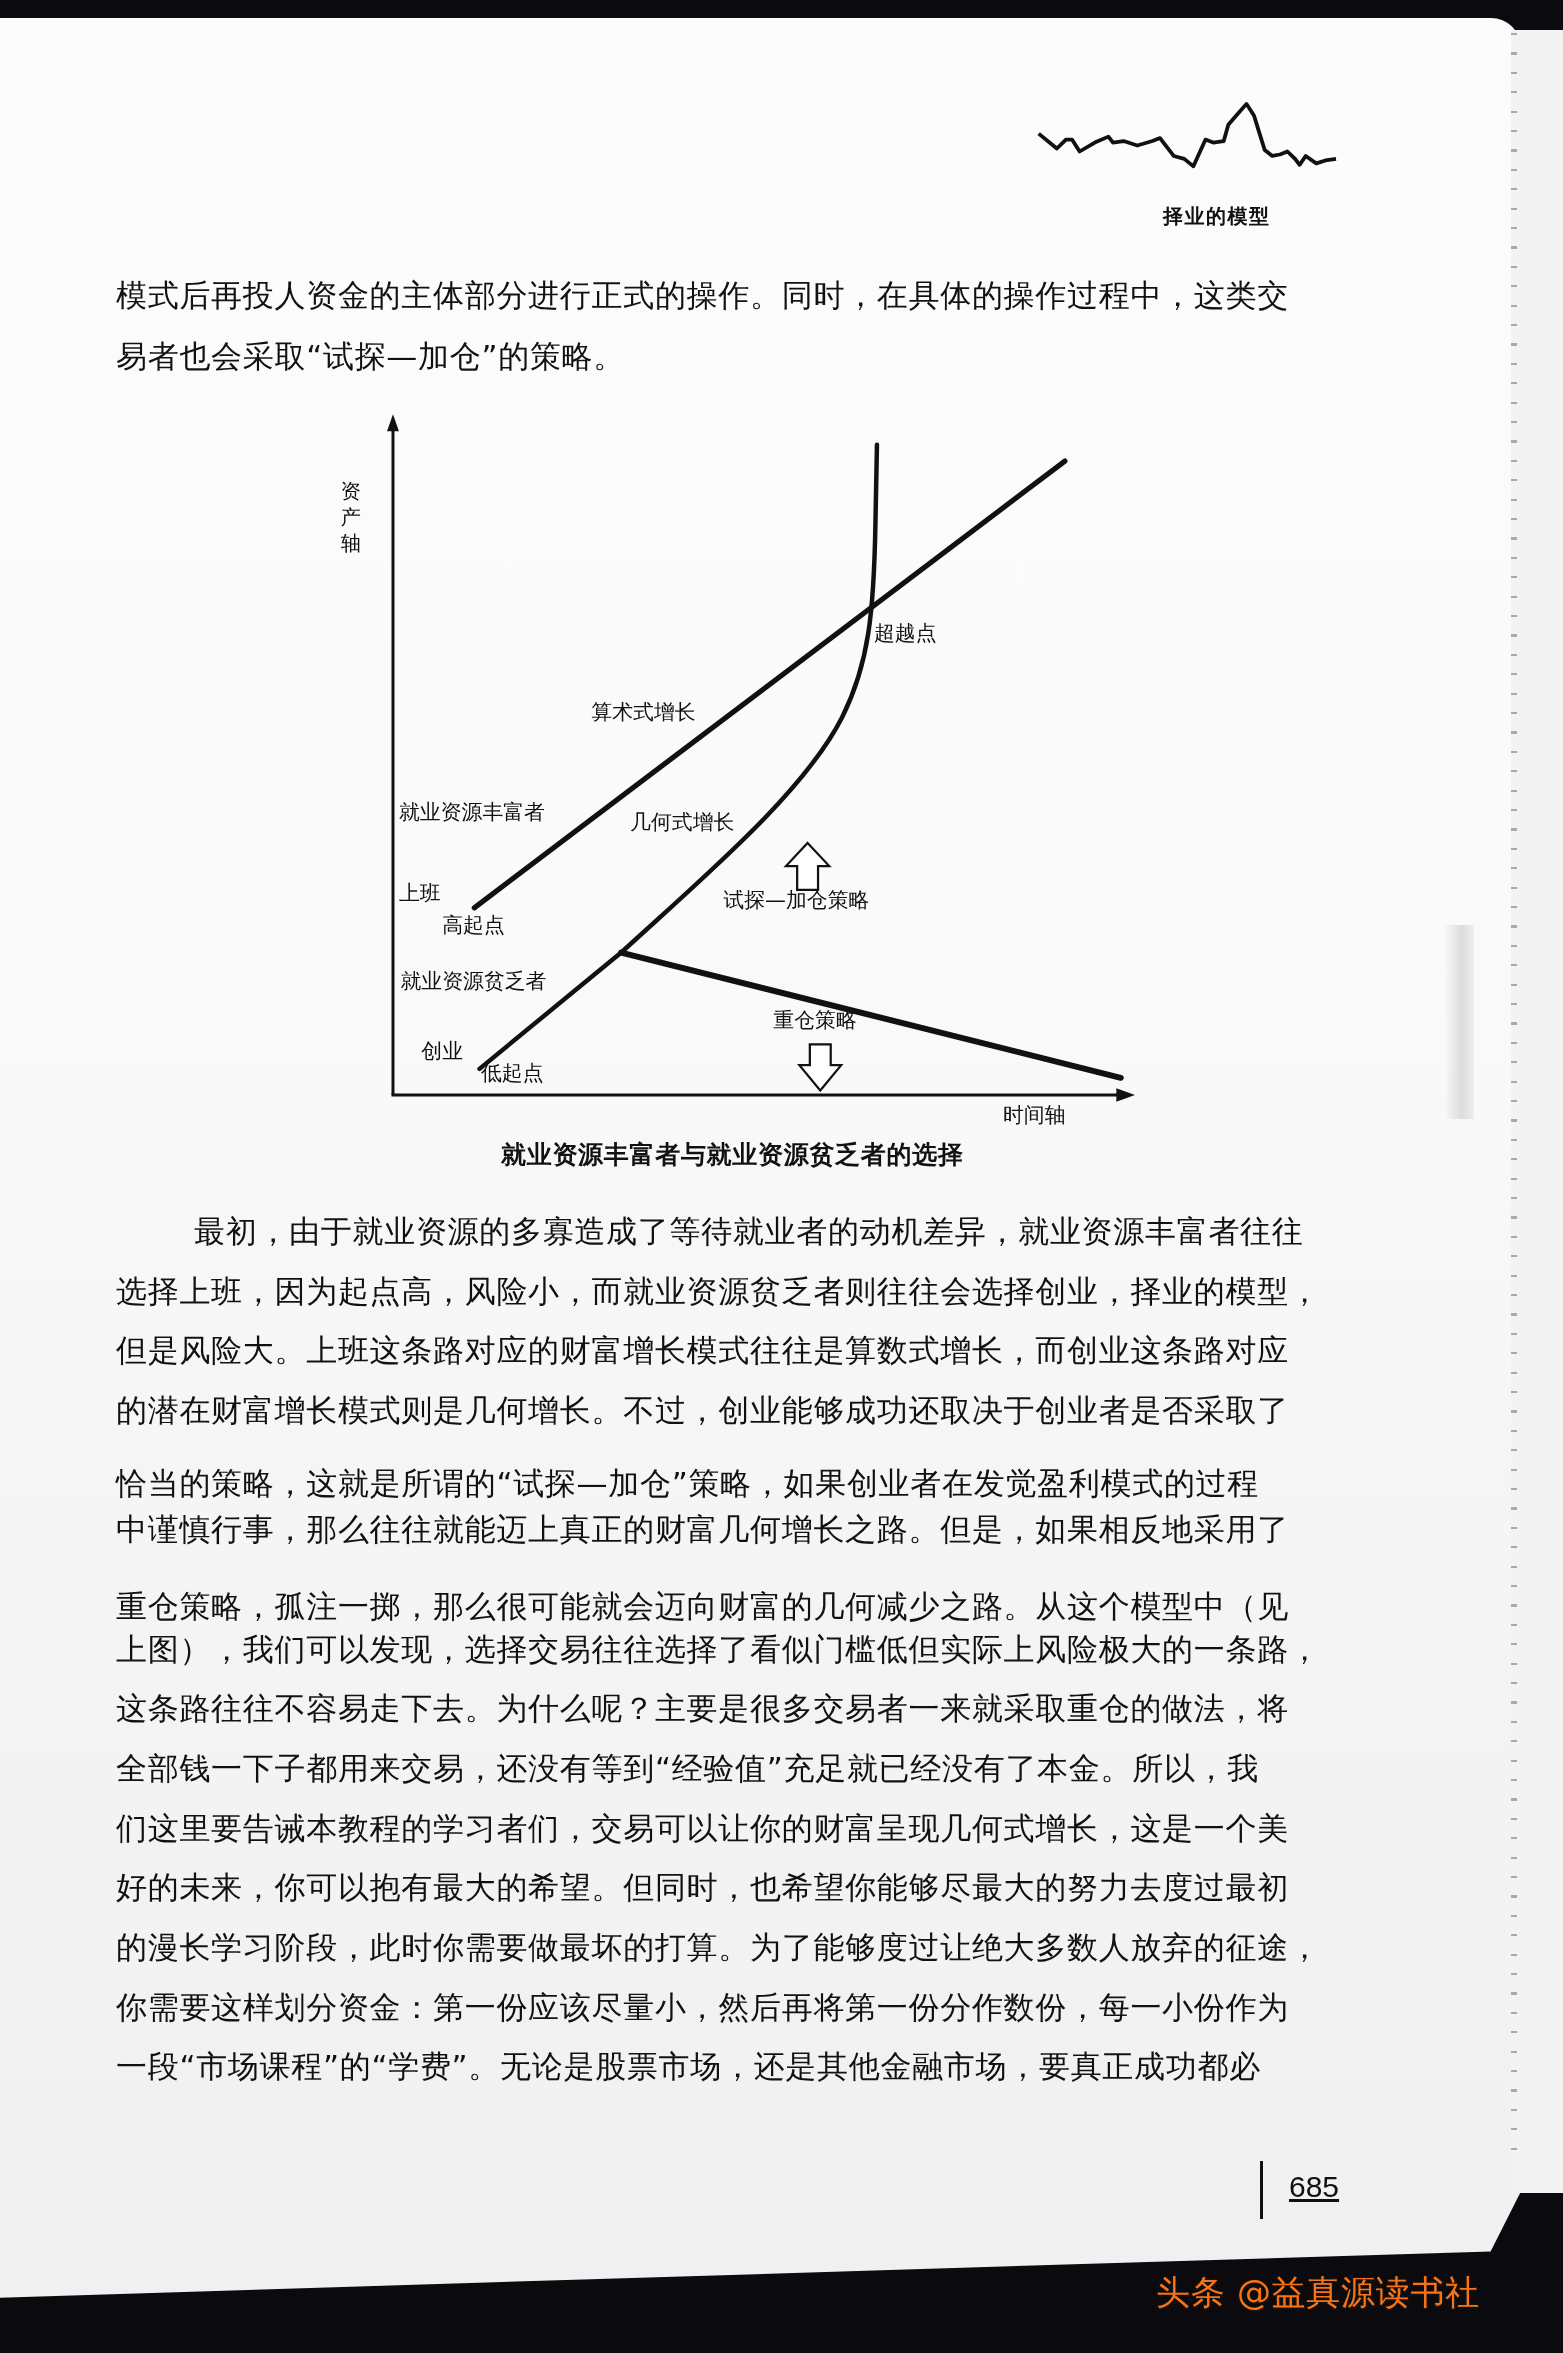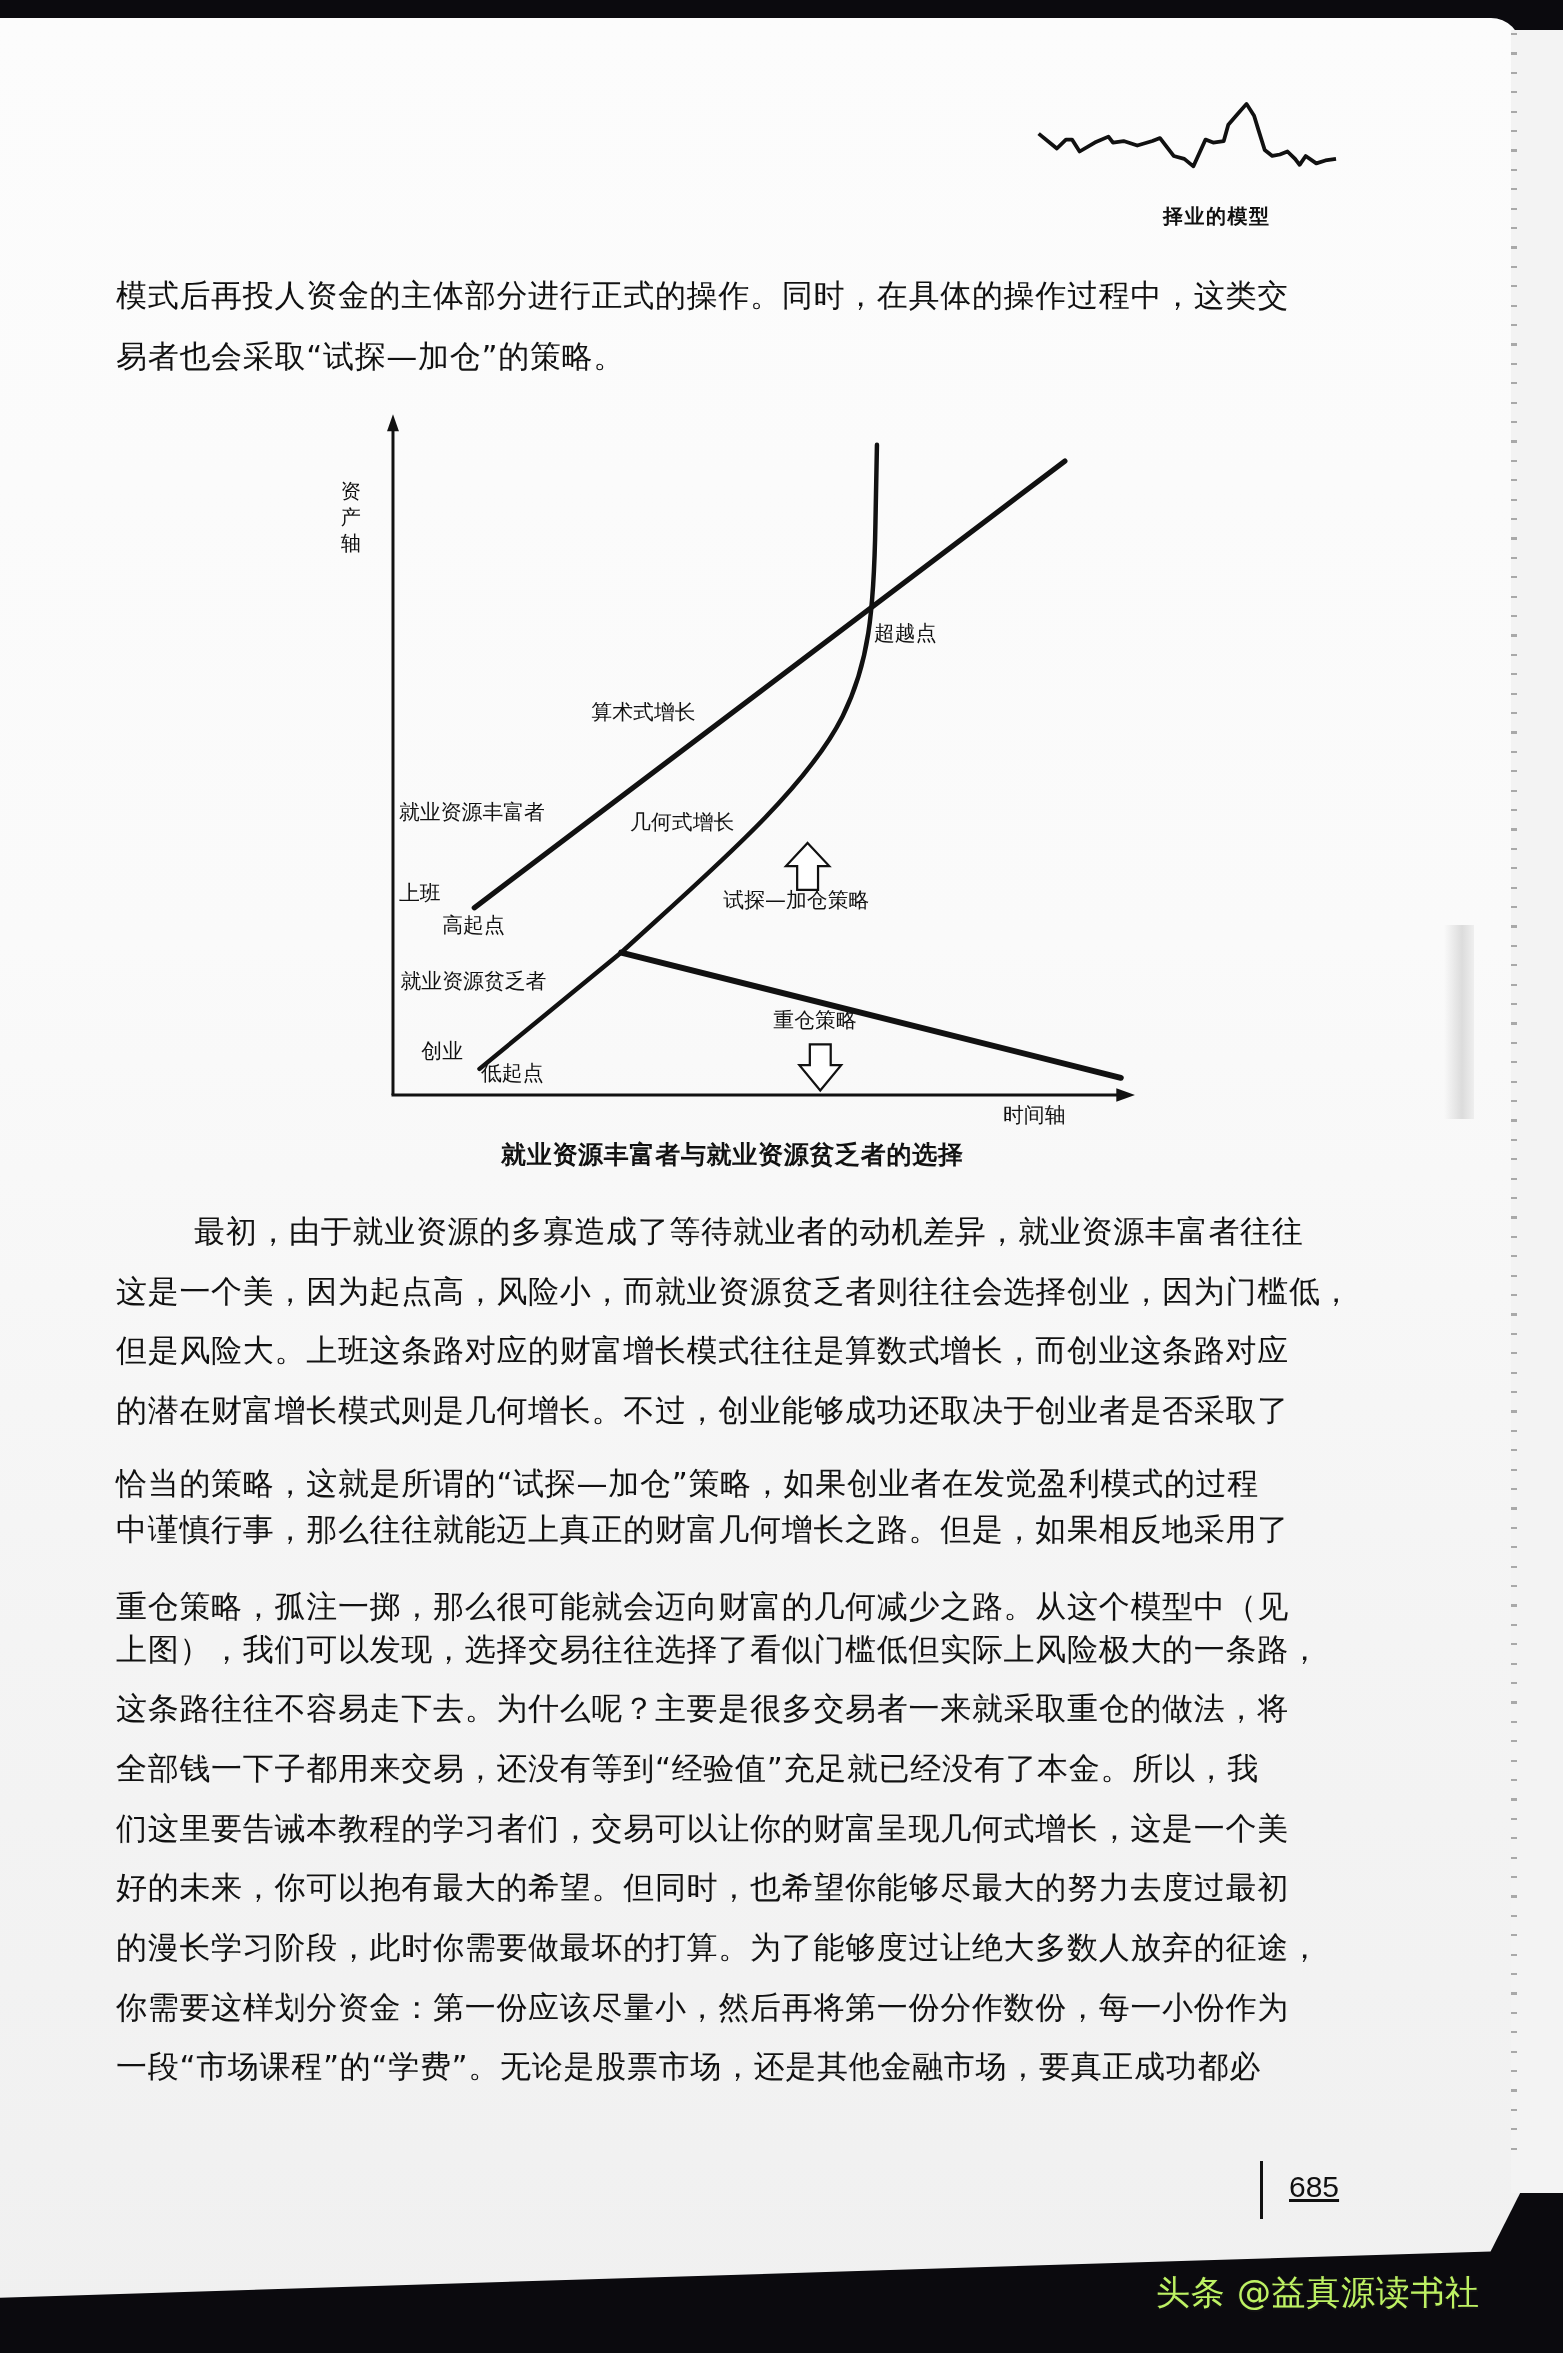--- a/index.html
+++ b/index.html
@@ -46,21 +46,21 @@
   .diagram { position: absolute; left: 0; top: 0; width: 1563px; height: 2354px; pointer-events: none; }
   .diagram text { font-family: "DejaVu Sans", "Liberation Sans", sans-serif; fill: #111; }
   .caption {
     position: absolute; left: 501px; top: 1138px;
     font-size: 25px; font-weight: bold; letter-spacing: 0.7px;
   }
   .folio-rule { position: absolute; left: 1260px; top: 2161px; width: 3px; height: 58px; background: #111; }
   .folio { position: absolute; left: 1289px; top: 2170px; font-size: 30px; font-family: "Liberation Sans", sans-serif; text-decoration: underline; }
   .watermark {
     position: absolute; left: 1156px; top: 2270px; font-size: 34px;
-    color: #bef264; letter-spacing: 0.7px;
+    color: #f97316; letter-spacing: 0.7px;
     text-shadow: -1.5px 0 #111, 1.5px 0 #111, 0 -1.5px #111, 0 1.5px #111, 1.5px 1.5px #111;
   }
 </style>
 </head>
 <body>
 
 <div class="page"></div>
 <div class="page-stack"></div>
 <div class="page-stack-edge"></div>
 <div class="shadow-band"></div>
@@ -104,21 +104,21 @@
   <text font-size="28" x="565" y="1418">创业</text>
   <text font-size="28" x="645" y="1448">低起点</text>
   <text font-size="28" x="1345" y="1504">时间轴</text>
 <text font-size="27"><tspan x="457" y="667">资</tspan><tspan x="457" y="702">产</tspan><tspan x="457" y="737">轴</tspan></text>
   </svg>
 
 <div class="caption">就业资源丰富者与就业资源贫乏者的选择</div>
 
 <div class="body-text" style="top:1216px;">
   <div class="line indent" style="top:0px;">最初，由于就业资源的多寡造成了等待就业者的动机差异，就业资源丰富者往往</div>
-  <div class="line" style="top:60px;">这是一个美，因为起点高，风险小，而就业资源贫乏者则往往会选择创业，因为门槛低，</div>
+  <div class="line" style="top:60px;">选择上班，因为起点高，风险小，而就业资源贫乏者则往往会选择创业，择业的模型，</div>
   <div class="line" style="top:119px;">但是风险大。上班这条路对应的财富增长模式往往是算数式增长，而创业这条路对应</div>
   <div class="line" style="top:179px;">的潜在财富增长模式则是几何增长。不过，创业能够成功还取决于创业者是否采取了</div>
   <div class="line" style="top:239px;margin-top:13px;">恰当的策略，这就是所谓的“试探—加仓”策略，如果创业者在发觉盈利模式的过程</div>
   <div class="line" style="top:298px;">中谨慎行事，那么往往就能迈上真正的财富几何增长之路。但是，如果相反地采用了</div>
   <div class="line" style="top:375px;">重仓策略，孤注一掷，那么很可能就会迈向财富的几何减少之路。从这个模型中（见</div>
   <div class="line" style="top:418px;">上图），我们可以发现，选择交易往往选择了看似门槛低但实际上风险极大的一条路，</div>
   <div class="line" style="top:477px;">这条路往往不容易走下去。为什么呢？主要是很多交易者一来就采取重仓的做法，将</div>
   <div class="line" style="top:537px;">全部钱一下子都用来交易，还没有等到“经验值”充足就已经没有了本金。所以，我</div>
   <div class="line" style="top:597px;">们这里要告诫本教程的学习者们，交易可以让你的财富呈现几何式增长，这是一个美</div>
   <div class="line" style="top:656px;">好的未来，你可以抱有最大的希望。但同时，也希望你能够尽最大的努力去度过最初</div>

